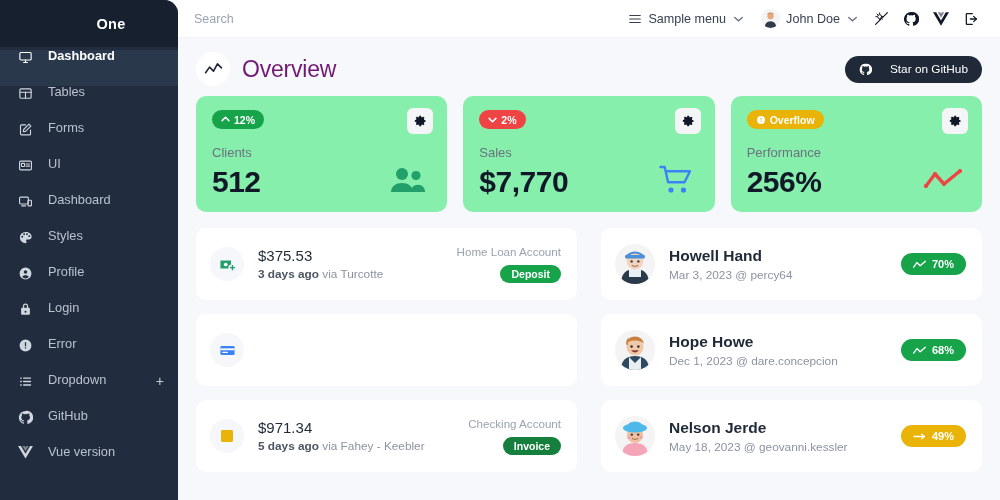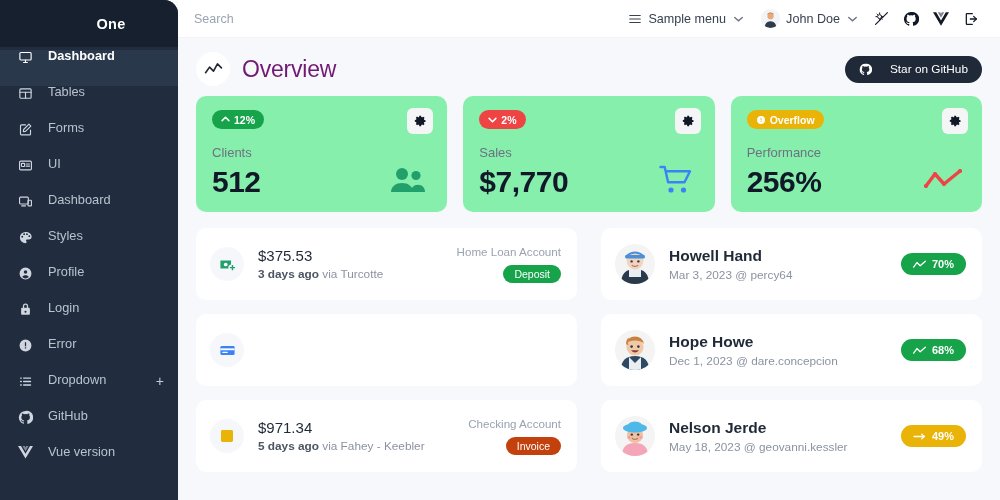--- a/index.html
+++ b/index.html
@@ -135,21 +135,21 @@
   }
   .tx-mid { flex: 1; padding-left: 14px; }
   .tx-amount { font-size: 15px; color: #1f2937; margin-bottom: 3px; }
   .tx-sub { font-size: 11.8px; color: #8b93a1; }
   .tx-sub b { color: #4b5563; }
   .tx-right { text-align: right; }
   .tx-account { font-size: 11.6px; color: #9aa3b0; margin-bottom: 6px; }
   .pill {
     display: inline-flex; align-items: center; justify-content: center;
     height: 18px; border-radius: 9px; padding: 0 11px;
-    color: #fff; font-size: 10.5px; font-weight: normal;
+    color: #fff; font-size: 10.5px; font-weight: bold;
   }
 
   .client-row {
     background: #ffffff; border-radius: 10px;
     height: 72px; display: flex; align-items: center;
     padding: 0 16px 0 14px;
   }
   .avatar-lg {
     width: 40px; height: 40px; border-radius: 50%;
     background: #f5f5f5; overflow: hidden; flex: 0 0 40px;
@@ -501,21 +501,21 @@
           <div class="tx-row">
             <div class="tx-icon-wrap">
               <svg width="16" height="16" viewBox="0 0 24 24" fill="#eab308">
                 <rect x="3" y="3" width="18" height="18" rx="2.2"></rect>
               </svg>
             </div>
             <div class="tx-mid">
               <div class="tx-amount">$971.34</div>
               <div class="tx-sub"><b>5 days ago</b> <span>via Fahey - Keebler</span></div>
             </div>
-            <div class="tx-right"><div class="tx-account">Checking Account</div><span class="pill" style="background:#c2410c">Invoice</span></div>
+            <div class="tx-right"><div class="tx-account">Checking Account</div><span class="pill" style="background:#15803d">Invoice</span></div>
           </div>
         </div>
       <div class="list-col" id="client-list">
           <div class="client-row">
             <div class="avatar-lg">
               <svg width="40" height="40" viewBox="0 0 40 40">
                 <circle cx="20" cy="20" r="20" fill="#f4f4f5"></circle>
                 <path d="M6 40 Q6 25 20 25 Q34 25 34 40 Z" fill="#2b3a4a"></path>
                 <rect x="14" y="25" width="12" height="8" fill="#e9eef3"></rect>
                 <circle cx="20" cy="17" r="8.4" fill="#f2d3c0"></circle>

